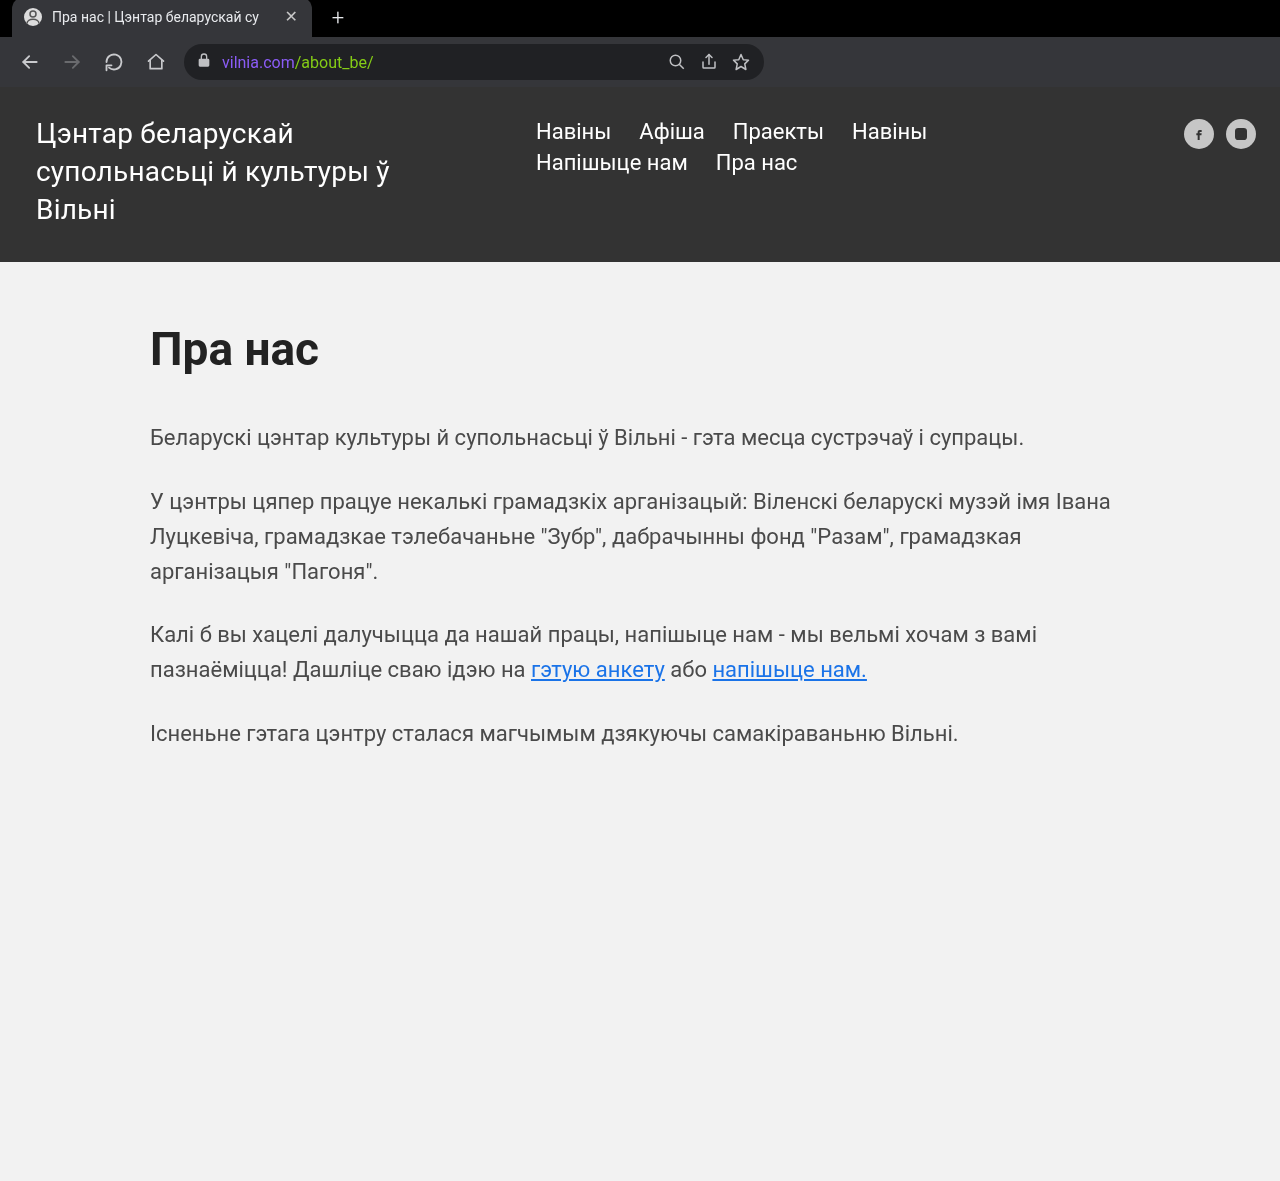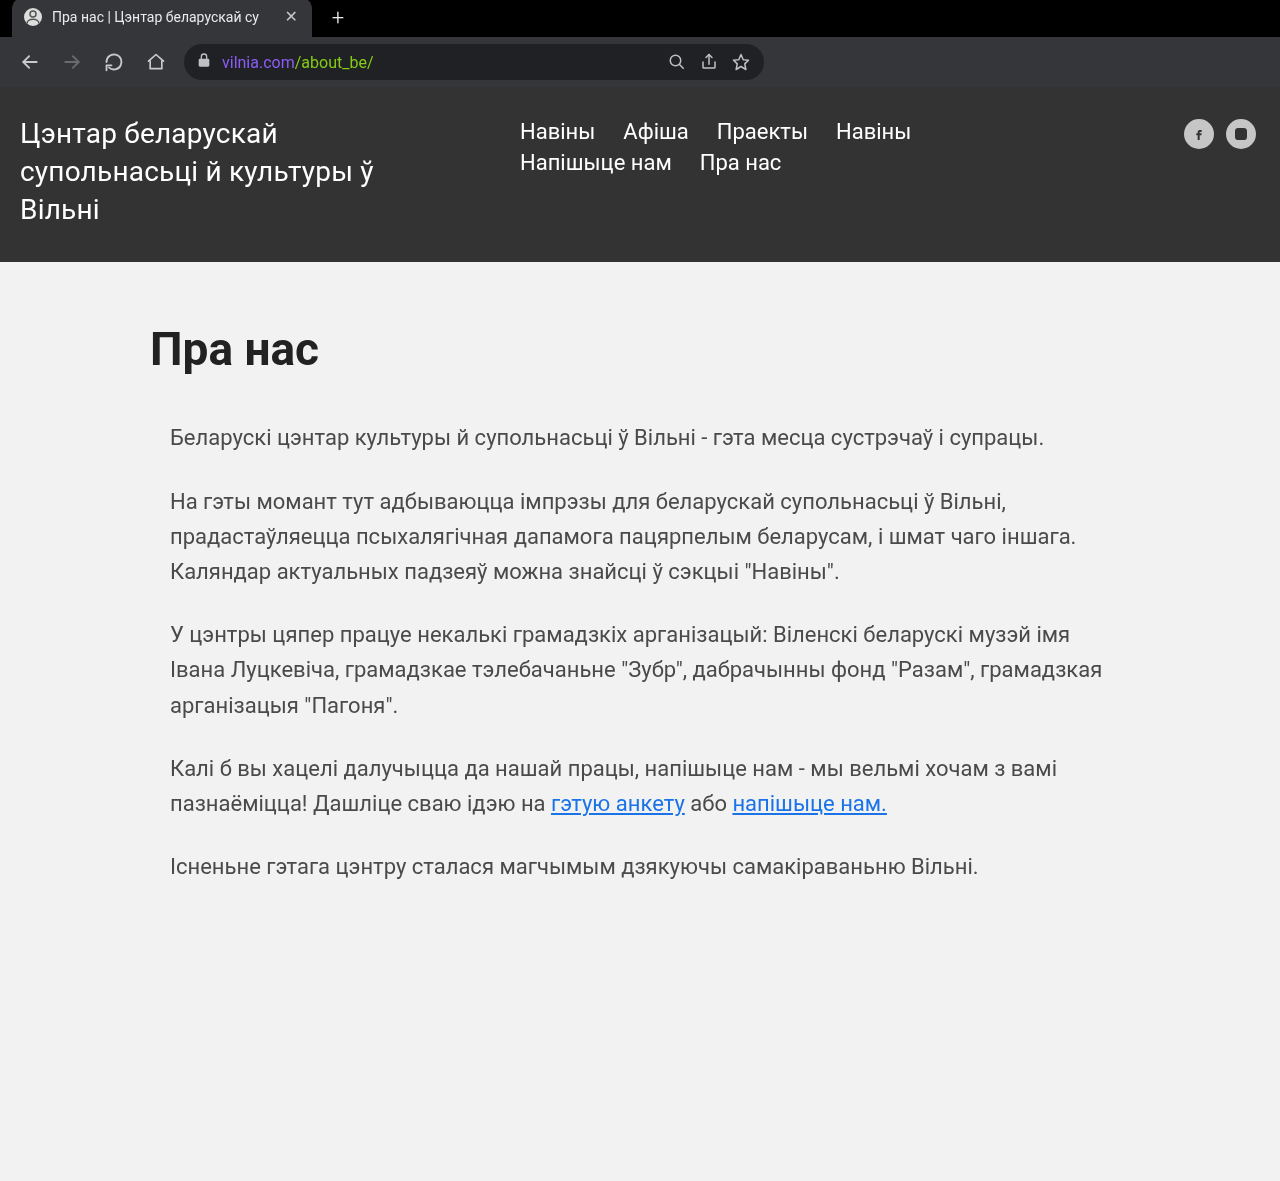--- a/index.html
+++ b/index.html
@@ -56,21 +56,21 @@
   }
   .urlbar .lock { color:#bfc0c3; }
   .urlbar .domain { color:#8b5cf6; }
   .urlbar .path { color:#84cc16; }
   .urlbar .spacer { flex:1; }
   .urlbar .ub-icon { width:22px; height:22px; display:flex; align-items:center; justify-content:center; color:#bfc0c3; cursor:pointer; }
   .urlbar .ub-icon svg { width:18px; height:18px; }
 
   
   .site-header {
-    background:#333333; color:#fff; padding:28px 24px 34px 20px;
+    background:#333333; color:#fff; padding:28px 24px 34px 36px;
     display:flex; align-items:flex-start; gap:60px;
   }
   .brand {
     font-size:28px; line-height:1.35; font-weight:400; letter-spacing:0.2px;
     max-width:440px;
   }
   .nav {
     display:flex; flex-wrap:wrap; gap:6px 28px; font-size:22px;
     align-content:flex-start; padding-top:4px;
     max-width:440px;
@@ -79,21 +79,21 @@
   .socials { margin-left:auto; display:flex; gap:12px; padding-top:4px; }
   .social {
     width:30px; height:30px; border-radius:50%; background:#c6c6c6;
     display:flex; align-items:center; justify-content:center; cursor:pointer;
   }
   .social svg { width:16px; height:16px; fill:#333; }
 
   
   .content { padding:60px 150px 40px 150px; color:#424242; }
   .content h1 { font-size:46px; font-weight:700; color:#222; margin-bottom:44px; }
-  .content p { font-size:22px; line-height:1.6; margin-bottom:28px; color:#4a4a4a;margin-left:20px; }
+  .content p { font-size:22px; line-height:1.6; margin-bottom:28px; color:#4a4a4a; }
   .content a.link { color:#1a73e8; text-decoration:underline; cursor:pointer; }
 </style>
 </head>
 <body>
 
 <div class="chrome">
   <div class="tabstrip">
     <div class="tab">
       <span class="favicon">
         <svg viewBox="0 0 24 24" fill="none" stroke="#555" stroke-width="2">
@@ -187,19 +187,18 @@
           <circle cx="12" cy="12" r="3.5"></circle>
           <circle cx="17" cy="7" r="1" fill="#333" stroke="none"></circle>
         </svg>
     </div>
   </div>
 </header>
 
 <main class="content">
   <h1>Пра нас</h1>
   <p>Беларускі цэнтар культуры й супольнасьці ў Вільні - гэта месца сустрэчаў і супрацы.</p>
-  <p>На гэты момант тут адбываюцца імпрэзы для беларускай супольнасьці ў Вільні, прадастаўляецца псыхалягічная дапамога пацярпелым беларусам, і шмат чаго іншага. Каляндар актуальных падзеяў можна знайсці ў сэкцыі "Навіны".</p>
   <p>У цэнтры цяпер працуе некалькі грамадзкіх арганізацый: Віленскі беларускі музэй імя Івана Луцкевіча, грамадзкае тэлебачаньне "Зубр", дабрачынны фонд "Разам", грамадзкая арганізацыя "Пагоня".</p>
   <p>
     <span>Калі б вы хацелі далучыцца да нашай працы, напішыце нам - мы вельмі хочам з вамі пазнаёміцца! Дашліце сваю ідэю на </span><a class="link">гэтую анкету</a><span> або </span><a class="link">напішыце нам.</a>
   </p>
   <p>Існеньне гэтага цэнтру сталася магчымым дзякуючы самакіраваньню Вільні.</p>
 </main>
 
 </body></html>

